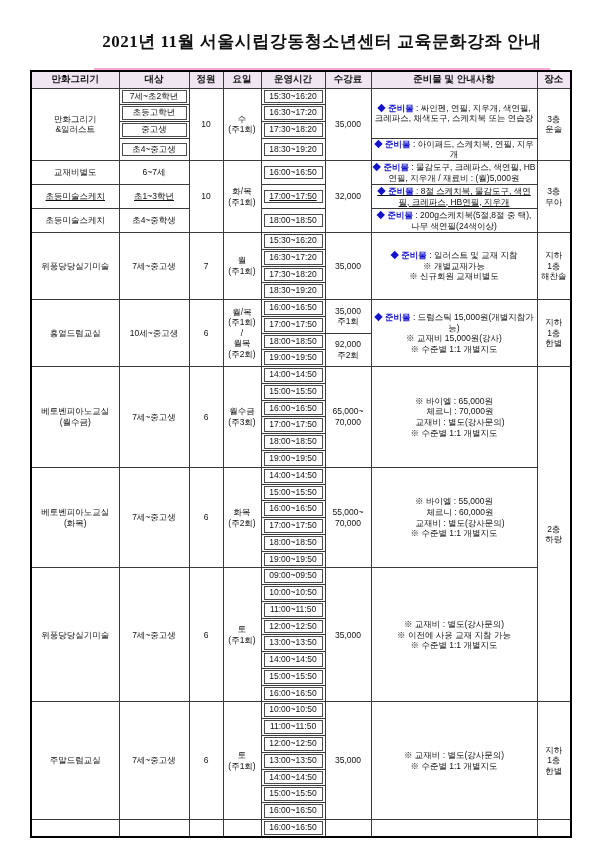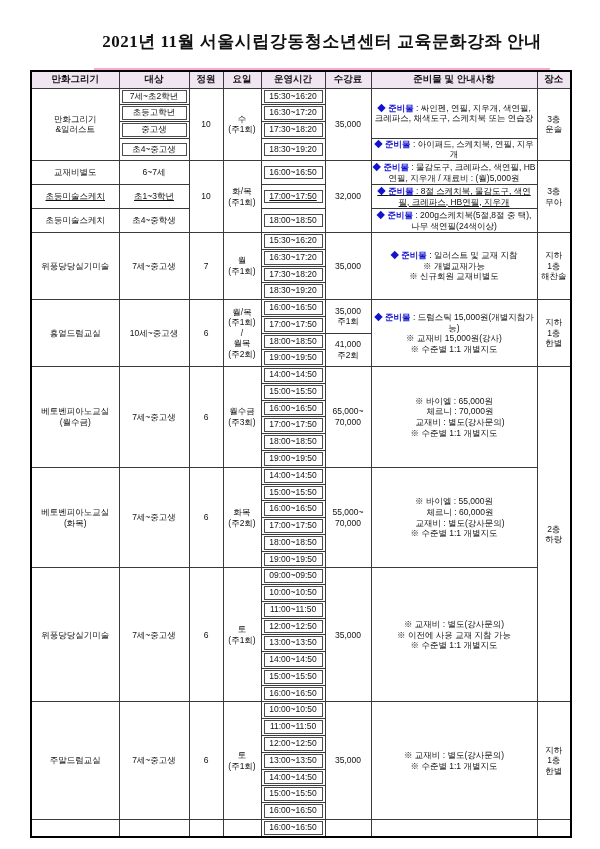--- a/index.html
+++ b/index.html
@@ -282,21 +282,21 @@
         <tr style="height: 16.5px;">
           <td class="tcell">
             <div class="box">17:00~17:50</div>
           </td>
         </tr>
         <tr style="height: 16.5px;">
           <td class="tcell">
             <div class="box">18:00~18:50</div>
           </td>
           <td class="fee" rowspan="2">
-            <div>41,000</div>
+            <div>92,000</div>
             <div>주2회</div>
           </td>
         </tr>
         <tr style="height: 16.5px;">
           <td class="tcell">
             <div class="box">19:00~19:50</div>
           </td>
         </tr>
         <tr class="gs" style="height: 16.5px;">
           <td class="prog" rowspan="6">

